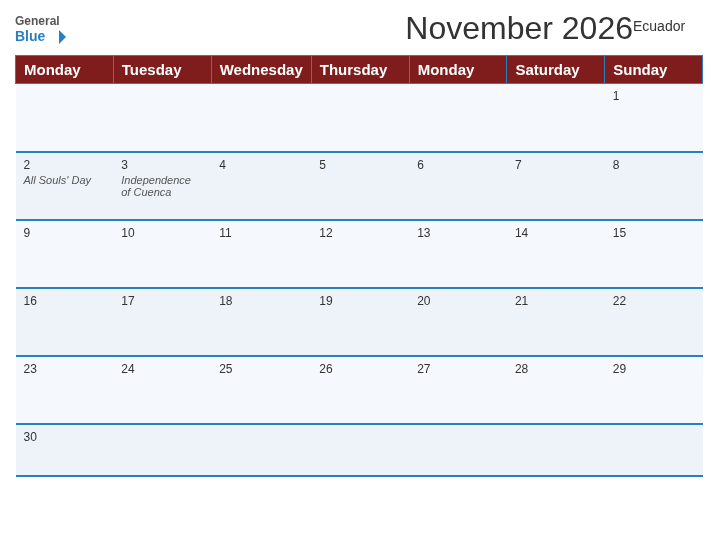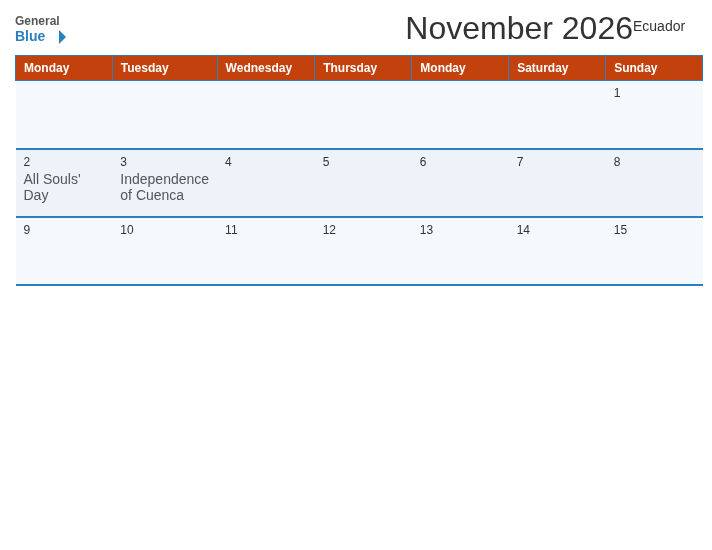--- a/index.html
+++ b/index.html
@@ -64,23 +64,23 @@
       color: #333;
       margin-top: 8px;
       min-width: 70px;
       text-align: left;
     }
     .calendar-grid {
       width: 100%;
       border-collapse: collapse;
     }
     .calendar-grid th {
-      background: #c2410c;
+      background: #7f1d1d;
       color: #fff;
-      font-size: 12px;
+      font-size: 15px;
       font-weight: 600;
       padding: 5px 8px;
       text-align: left;
       border: 1px solid #2a7fc1;
     }
     .calendar-grid td {
       vertical-align: top;
       padding: 5px 8px;
       height: 68px;
       font-size: 12px;
@@ -92,23 +92,24 @@
     .calendar-grid tr:nth-child(even) td {
       background: #edf3f9;
     }
     .day-number {
       font-size: 12px;
       color: #333;
       display: block;
       margin-bottom: 2px;
     }
     .day-event {
-      font-size: 14px;
+      font-size: 11px;
       color: #555;
       display: block;
+      font-style: italic;
     }
     .empty-cell {
       background: #f5f8fc;
     }
     .last-row td {
       height: 52px;
     }
   </style>
 </head>
 <body>
@@ -191,15 +192,72 @@
           <td>
             <span class="day-number">13</span>
           </td>
           <td>
             <span class="day-number">14</span>
           </td>
           <td>
             <span class="day-number">15</span>
           </td>
         </tr>
+        <tr>
+          <td>
+            <span class="day-number">16</span>
+          </td>
+          <td>
+            <span class="day-number">17</span>
+          </td>
+          <td>
+            <span class="day-number">18</span>
+          </td>
+          <td>
+            <span class="day-number">19</span>
+          </td>
+          <td>
+            <span class="day-number">20</span>
+          </td>
+          <td>
+            <span class="day-number">21</span>
+          </td>
+          <td>
+            <span class="day-number">22</span>
+          </td>
+        </tr>
+        <tr>
+          <td>
+            <span class="day-number">23</span>
+          </td>
+          <td>
+            <span class="day-number">24</span>
+          </td>
+          <td>
+            <span class="day-number">25</span>
+          </td>
+          <td>
+            <span class="day-number">26</span>
+          </td>
+          <td>
+            <span class="day-number">27</span>
+          </td>
+          <td>
+            <span class="day-number">28</span>
+          </td>
+          <td>
+            <span class="day-number">29</span>
+          </td>
+        </tr>
+        <tr class="last-row">
+          <td>
+            <span class="day-number">30</span>
+          </td>
+          <td class="empty-cell"></td>
+          <td class="empty-cell"></td>
+          <td class="empty-cell"></td>
+          <td class="empty-cell"></td>
+          <td class="empty-cell"></td>
+          <td class="empty-cell"></td>
+        </tr>
       </tbody>
   </table>
 </div>
 
 </body></html>

